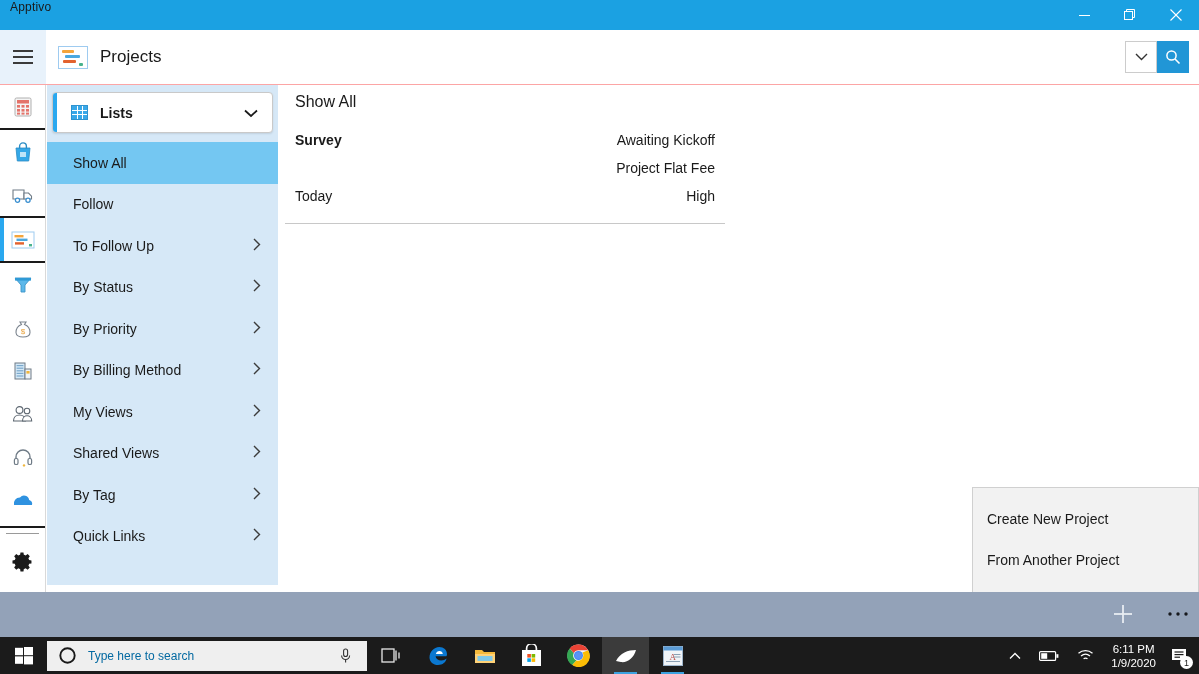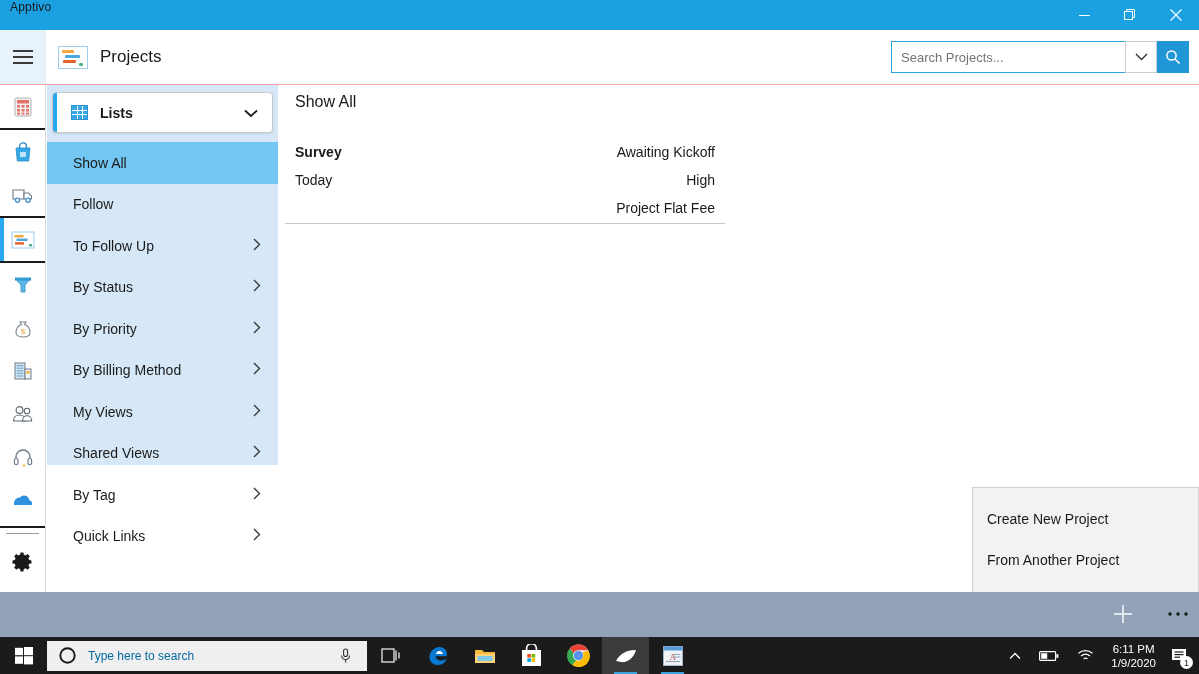--- a/index.html
+++ b/index.html
@@ -165,21 +165,21 @@
   .rail-divider2 {
     height: 1px;
     background: #9a9a9a;
     margin: 5px 6px 6px 6px;
   }
 
   
   .listpanel {
     position: absolute;
     left: 47px; top: 85px;
-    width: 231px; height: 380px;
+    width: 231px; height: 500px;
     background: #d6e8f7;
   }
   .lists-header {
     position: absolute;
     left: 5px; top: 7px;
     width: 221px; height: 41px;
     background: #ffffff;
     border: 1px solid #c9c9c9;
     border-radius: 4px;
     box-sizing: border-box;
@@ -254,21 +254,21 @@
     position: absolute;
     left: 7px; top: 47px;
     width: 440px;
     border-bottom: 1px solid #c8c8c8;
     padding: 0 10px 7px 10px;
     box-sizing: border-box;
   }
   .card-row {
     display: flex;
     justify-content: space-between;
-    align-items: flex-end;
+    align-items: flex-start;
     height: 28px;
   }
   .card-name {
     font-size: 14px;
     font-weight: bold;
     color: #1a1a1a;
   }
   .card-right { font-size: 14px; color: #1a1a1a; }
   .card-sub { font-size: 14px; color: #1a1a1a; }
 
@@ -429,21 +429,20 @@
     <div class="app-icon">
       <span class="bar" style="left:3px;  top:3px;  width:12px; background:#f4a53c;"></span>
       <span class="bar" style="left:6px;  top:8px;  width:15px; background:#4aa8e0;"></span>
       <span class="bar" style="left:4px;  top:13px; width:13px; background:#e2622f;"></span>
       <span class="bar" style="left:20px; top:16px; width:4px;  height:3px; background:#49b38d;"></span>
     </div>
 
     <div class="page-title">Projects</div>
 
     <div class="search-wrap">
-      <input class="search-input" type="text" placeholder="Search Projects..." style="">
       <div class="search-drop">
         <svg width="13" height="8" viewBox="0 0 13 8">
           <polyline points="1,1 6.5,6.5 12,1" fill="none" stroke="#333" stroke-width="1.4"></polyline>
         </svg>
       </div>
       <div class="search-go">
         <svg width="16" height="16" viewBox="0 0 16 16">
           <circle cx="6.5" cy="6.5" r="4.6" fill="none" stroke="#fff" stroke-width="1.5"></circle>
           <line x1="10" y1="10" x2="14.5" y2="14.5" stroke="#fff" stroke-width="1.6"></line>
         </svg>
@@ -673,26 +672,26 @@
 
   <div class="content">
     <div class="content-title">Show All</div>
 
     <div class="project-card">
       <div class="card-row">
         <span class="card-name">Survey</span>
         <span class="card-right">Awaiting Kickoff</span>
       </div>
       <div class="card-row">
+        <span class="card-sub"></span>
+        <span class="card-right">Project Flat Fee</span>
+      </div>
+      <div class="card-row">
         <span class="card-sub">Today</span>
         <span class="card-right">High</span>
-      </div>
-      <div class="card-row">
-        <span class="card-sub"></span>
-        <span class="card-right">Project Flat Fee</span>
       </div>
     </div>
   </div>
 
   <div class="ctxmenu">
     <div class="ctx-item">
       <span>Create New Project</span>
     </div>
     <div class="ctx-item">
       <span>From Another Project</span>

